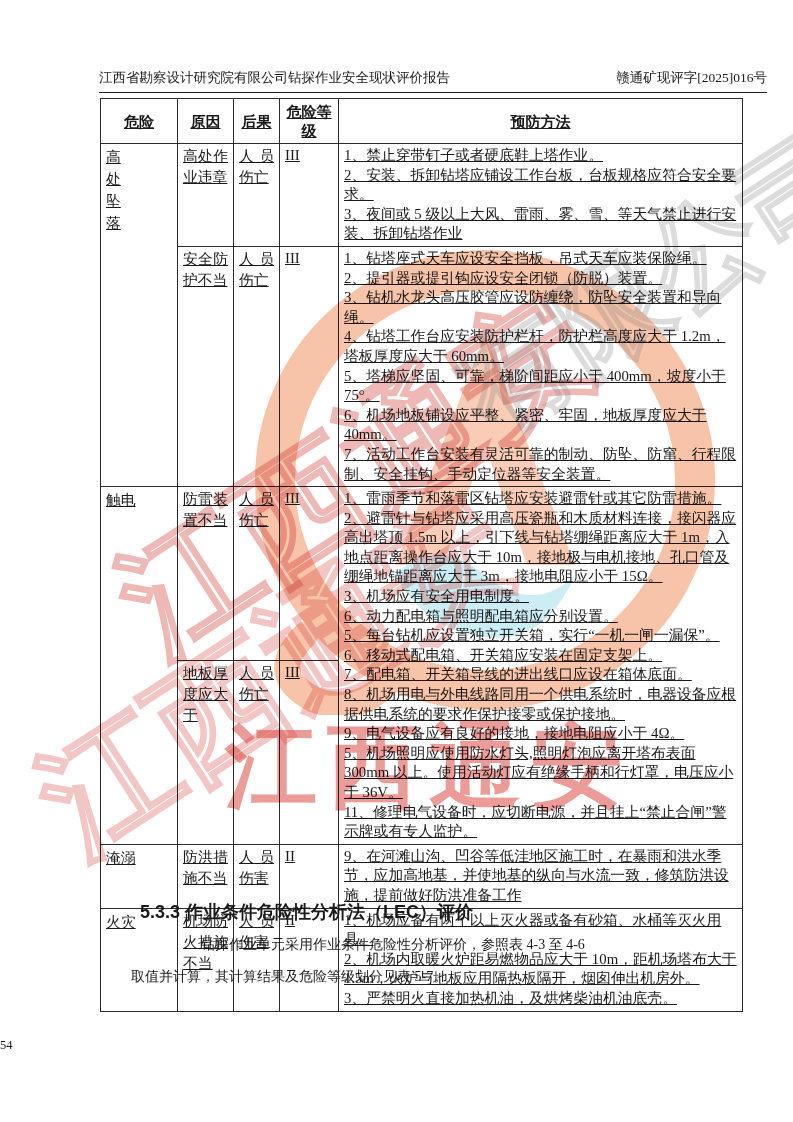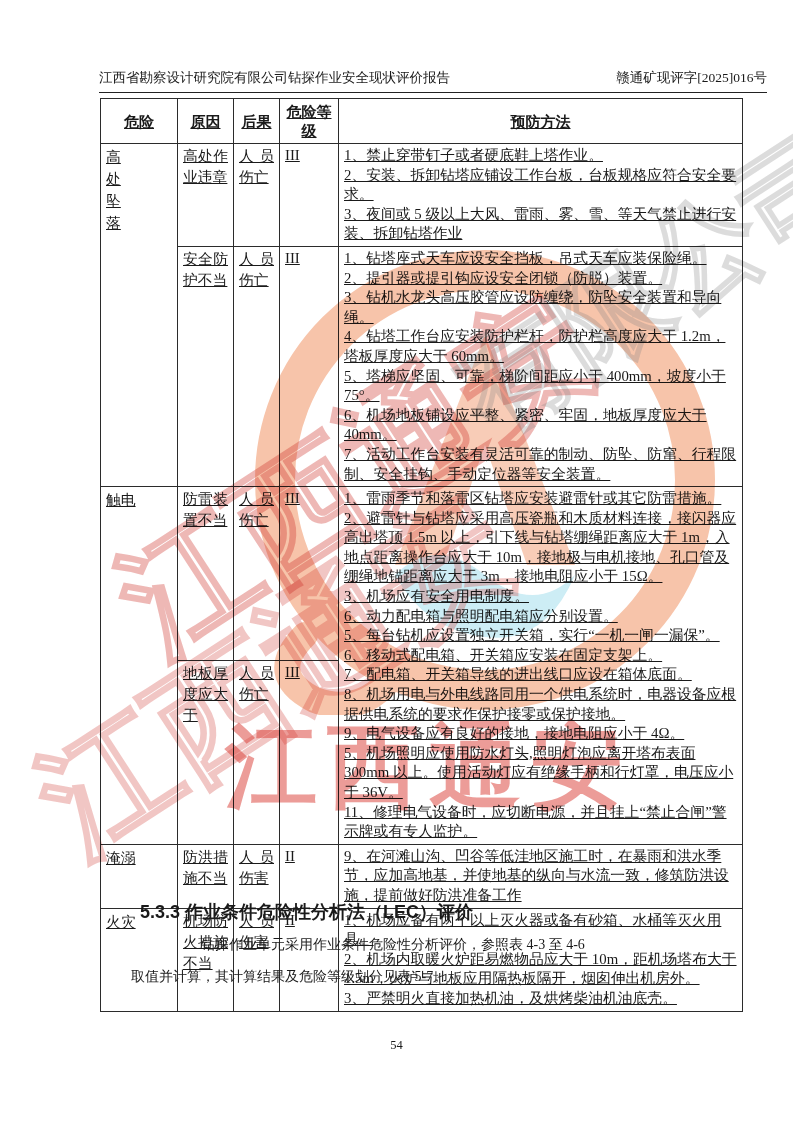--- a/index.html
+++ b/index.html
@@ -47,21 +47,21 @@
     position:absolute;left:140px;top:900px;
     font-family:Liberation Sans, sans-serif;
     font-weight:bold;font-size:18px;white-space:nowrap;
   }
   .para-line{position:absolute;font-size:14px;white-space:nowrap;}
   .para-line.l1{left:201px;top:936px;}
   .para-line.l2{left:131px;top:968px;}
   
   .page-number{
     position:absolute;left:0;top:1038px;width:793px;
-    text-align:center;font-size:12.5px;
+    text-align:left;font-size:12.5px;
   }
   
   .wm-layer{
     position:absolute;inset:0;pointer-events:none;z-index:5;
     mix-blend-mode:multiply;
   }
   .wm-ring{position:absolute;left:245px;top:245px;opacity:.5;}
   .wm-hollow{
     position:absolute;
     font-family:"Liberation Sans",sans-serif;font-weight:bold;

